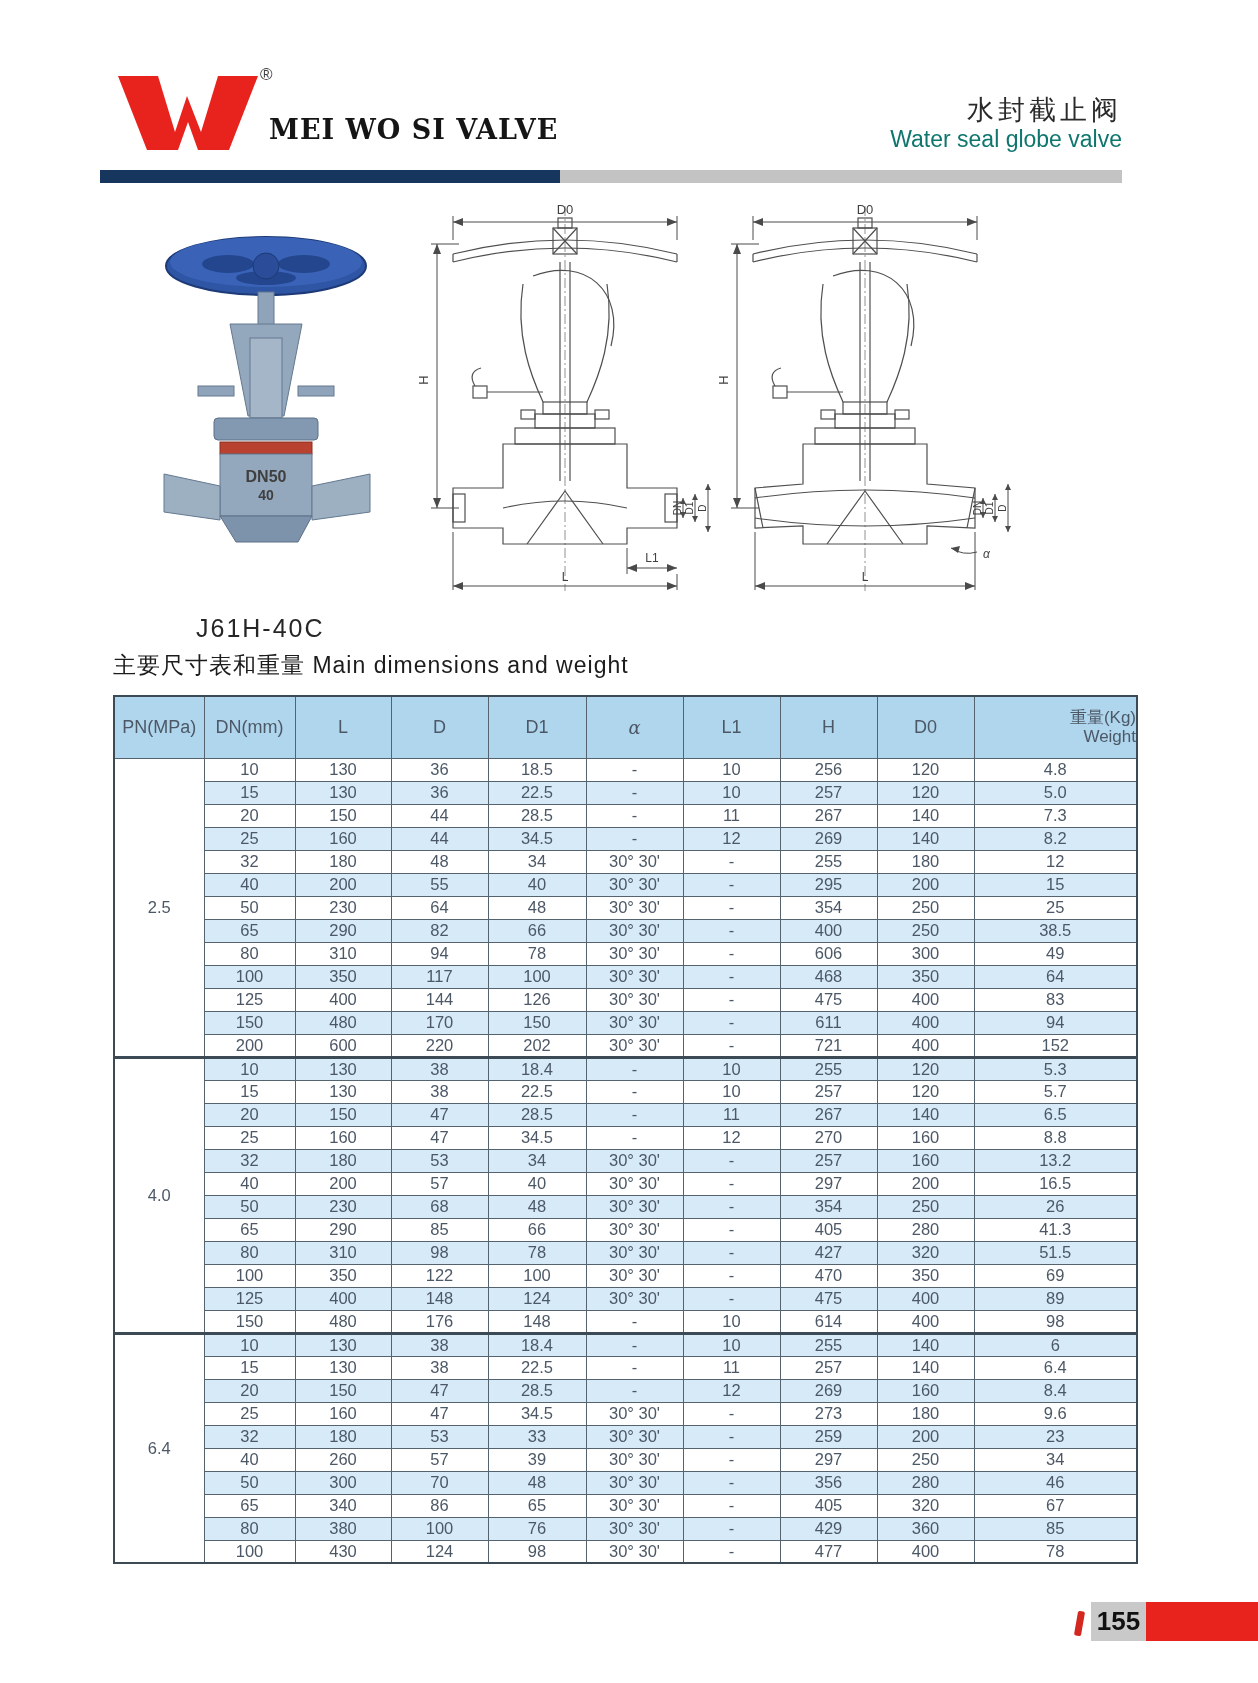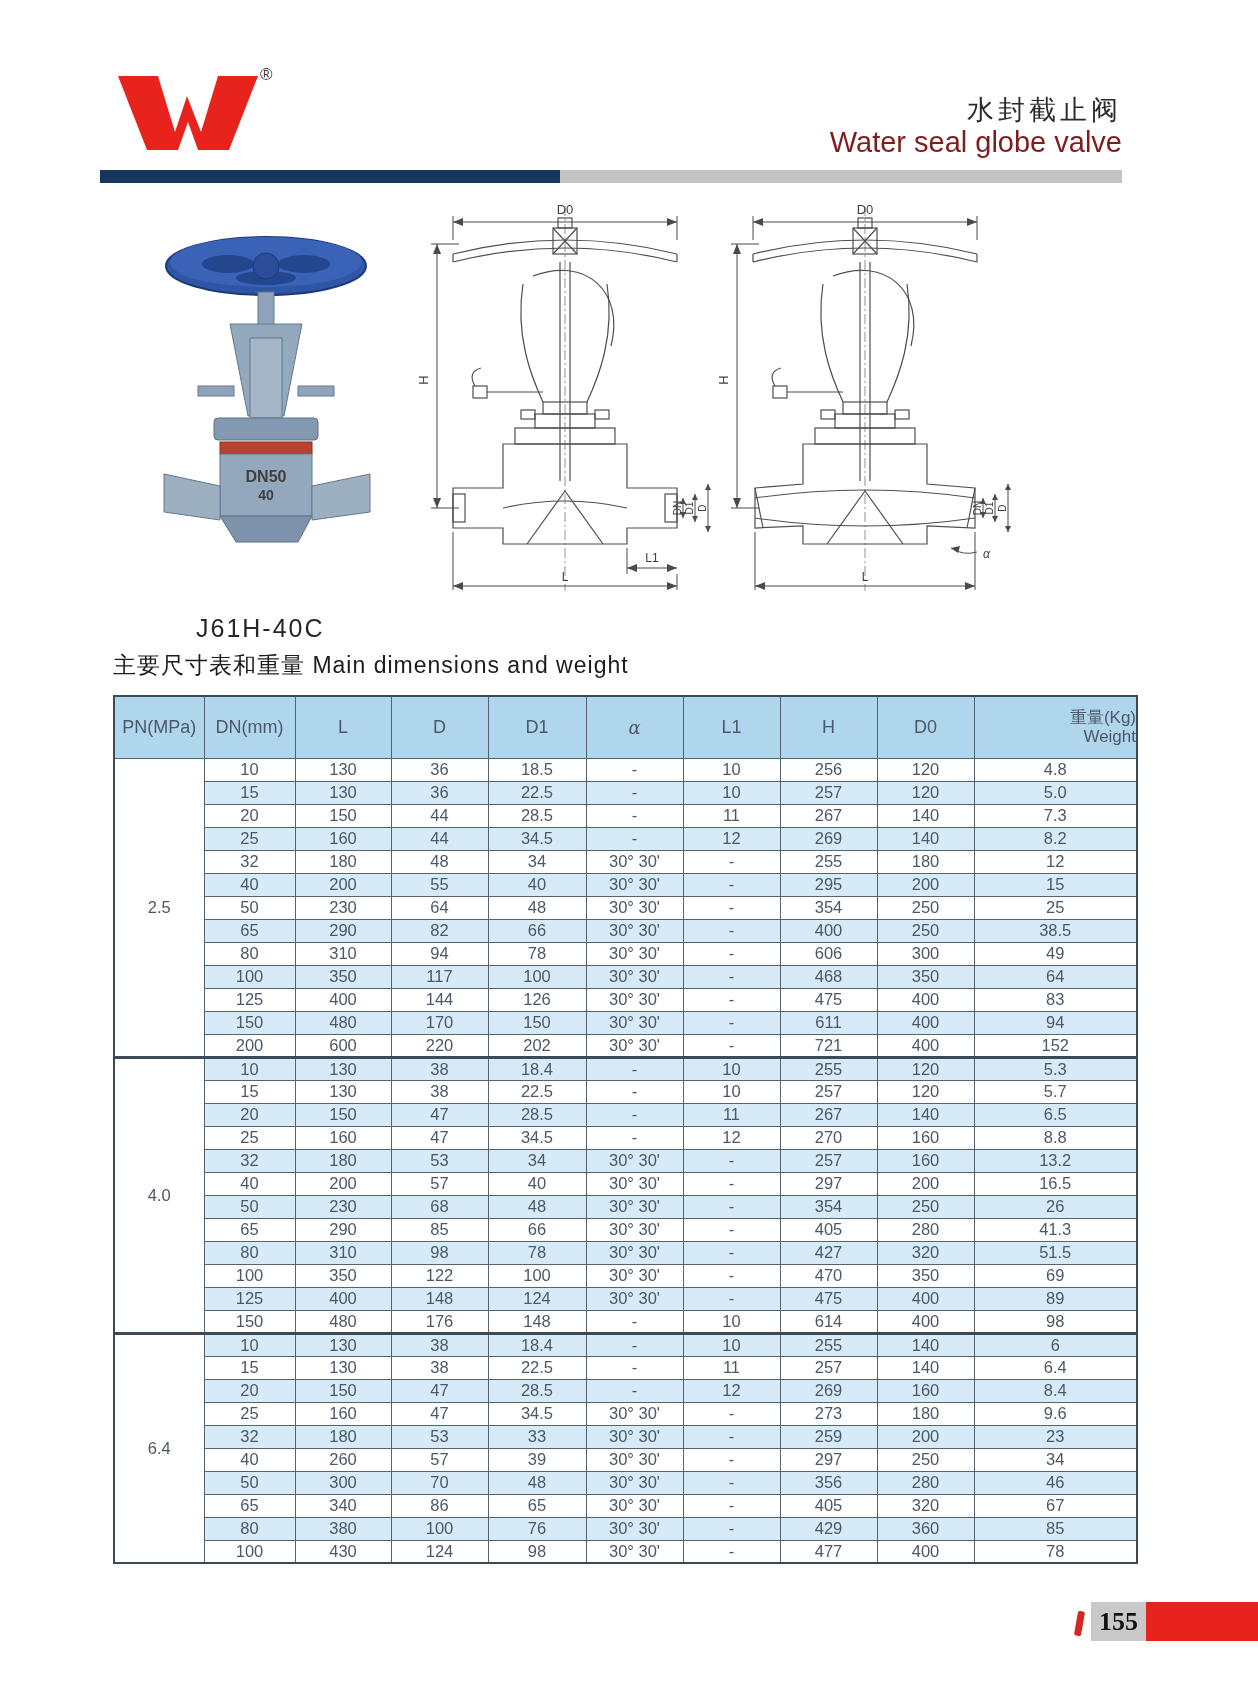--- a/index.html
+++ b/index.html
@@ -18,21 +18,21 @@
   .brand-en {
     position:absolute; left:269px; top:114px;
     font-family:"DejaVu Serif", serif; font-weight:bold; font-size:27px;
     letter-spacing:1px; color:#151515; white-space:nowrap;
   }
   .product-cn {
     position:absolute; right:136px; top:92px; font-size:27px; color:#2a2a2a;
     letter-spacing:4px; text-align:center; white-space:nowrap;
   }
   .product-en {
-    position:absolute; right:136px; top:126px; font-size:29px; color:#7f1d1d;
+    position:absolute; right:136px; top:126px; font-size:23px; color:#0f766e;
     text-align:right; white-space:nowrap;
   }
   .bar-navy { position:absolute; left:100px; top:170px; width:460px; height:13px; background:#17365d; }
   .bar-gray { position:absolute; left:560px; top:170px; width:562px; height:13px; background:#c3c3c3; }
   
   .photo { position:absolute; left:158px; top:220px; }
   .draw-left  { position:absolute; left:415px; top:196px; }
   .draw-right { position:absolute; left:715px; top:196px; }
   .model-label {
     position:absolute; left:196px; top:614px; font-size:25px; color:#262626;
@@ -59,38 +59,39 @@
   tr.stripe td { background:#d7eaf8; }
   tr.stripe td.pn-cell, td.pn-cell { background:#ffffff; }
   td.pn-cell { font-size:17px;margin-left:22px; }
   tr.group-start td { border-top:3px solid #3c4a55; }
   
   .footer-tick { position:absolute; left:1076px; top:1611px; width:7px; height:25px;
                  background:#d3271f; transform:rotate(10deg); border-radius:2px; }
   .footer-page {
     position:absolute; left:1091px; top:1602px; width:55px; height:39px;
     background:#c9c9c9; display:flex; align-items:center; justify-content:center;
-    font-family:Liberation Serif, serif; font-weight:bold; font-size:26px; color:#111;
+    font-family:Liberation Sans, sans-serif; font-weight:bold; font-size:26px; color:#111;
   }
   .footer-redbar { position:absolute; left:1146px; top:1602px; width:112px; height:39px; background:#e8231e; }
   
   svg text { font-family:"Liberation Sans", sans-serif; fill:#3f3f3f; }
   .dim { stroke:#4a4a4a; stroke-width:1; fill:none; }
   .ln  { stroke:#4f4f4f; stroke-width:1.2; fill:none; }
   .arr { fill:#4a4a4a; stroke:none; }
 </style>
 </head>
 <body>
 
 <div class="page">
 
   <svg class="logo-svg" width="170" height="100" viewBox="0 0 170 100">
     <path class="logo-w" fill="#e8231e" d="M8,18 L48,18 L65,74 L77,38 L91,74 L108,18 L148,18 L119,92 L88,92 L78,64 L68,92 L37,92 Z"></path>
     <text x="150" y="22" font-size="17" fill="#b01612">®</text>
   </svg>
+  <div class="brand-en">MEI WO SI VALVE</div>
   <div class="product-cn">水封截止阀</div>
   <div class="product-en">Water seal globe valve</div>
   <div class="bar-navy"></div>
   <div class="bar-gray"></div>
 
   <svg class="photo" width="218" height="335" viewBox="0 0 218 335">
 
     <ellipse cx="108" cy="46" rx="100" ry="29" fill="#2f55a5" stroke="#1d3a77" stroke-width="2"></ellipse>
     <ellipse cx="108" cy="42" rx="96" ry="25" fill="#3a63b8" stroke="none"></ellipse>
     <ellipse cx="70" cy="44" rx="26" ry="9" fill="#23468f"></ellipse>

